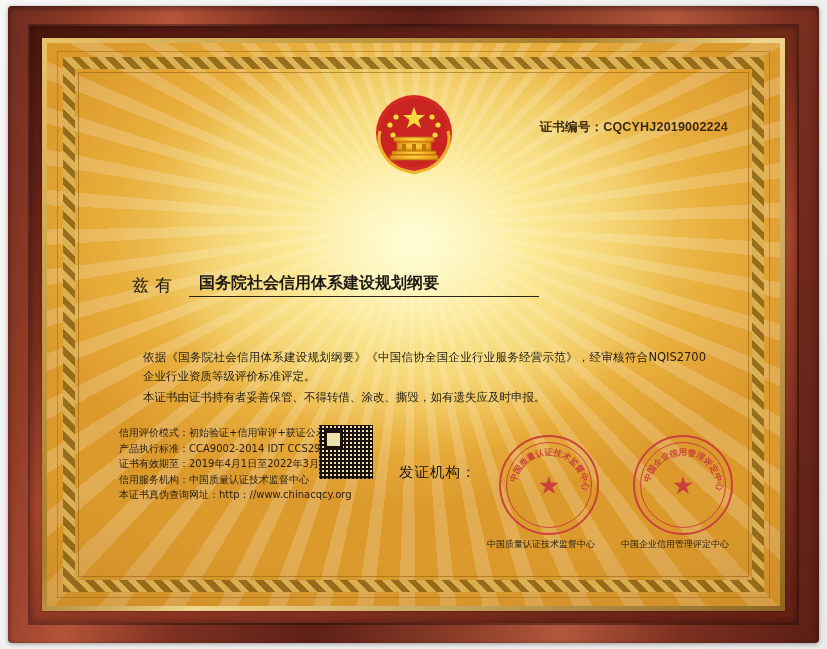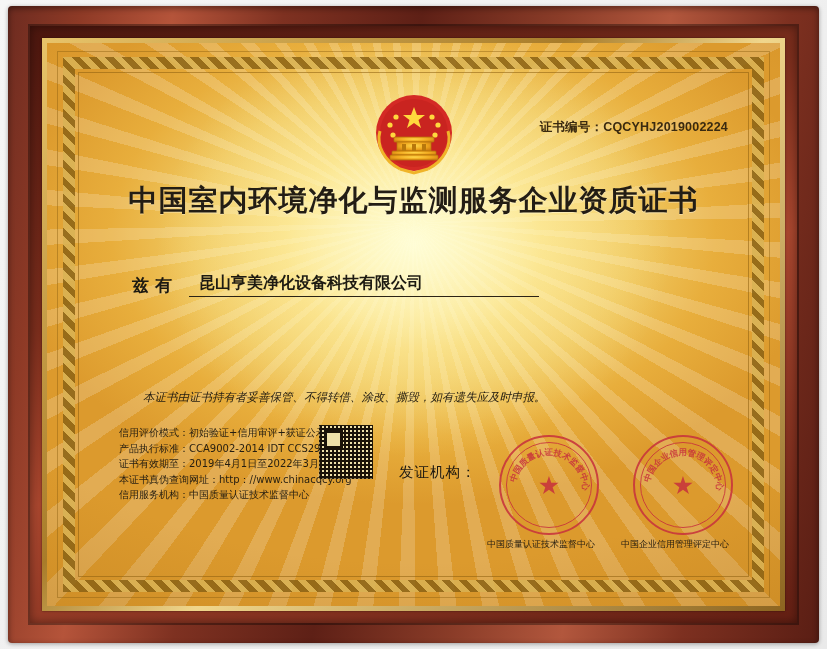--- a/index.html
+++ b/index.html
@@ -102,40 +102,40 @@
     position:absolute;left:0;right:0;top:182px;text-align:center;
     font-family:"DejaVu Sans","Liberation Sans",sans-serif;
     font-weight:bold;font-size:27px;color:#c0262b;letter-spacing:4px;
   }
 
   .field{
     position:absolute;left:85px;right:70px;
     font-family:"DejaVu Sans","Liberation Sans",sans-serif;
   }
   .field .lab{
-    font-size:17px;font-weight:bold;color:#1d1a12;letter-spacing:6px;
+    font-size:17px;font-weight:normal;color:#1d1a12;letter-spacing:6px;
     display:inline-block;vertical-align:bottom;
   }
   .field .val{
     display:inline-block;vertical-align:bottom;
     font-size:16px;font-weight:bold;color:#1d1a12;
     border-bottom:1.6px solid #2b2315;
     padding:0 10px 2px 10px;min-width:330px;
     margin-left:6px;
   }
   #row-name{top:230px;}
   #row-addr{top:267px;}
 
   .para{
     position:absolute;left:96px;right:74px;
     font-family:"DejaVu Sans","Liberation Sans",sans-serif;
     font-size:11.5px;color:#221c12;line-height:1.65;text-align:justify;
   }
   #para1{top:305px;}
-  #para2{top:345px;font-style:italic;}
+  #para2{top:345px;}
 
   .meta{
     position:absolute;left:72px;top:382px;width:300px;
     font-family:"DejaVu Sans","Liberation Sans",sans-serif;
     font-size:10px;color:#241d11;line-height:1.55;
   }
 
   .qr{
     position:absolute;left:272px;top:382px;width:52px;height:52px;
     background:
@@ -238,37 +238,37 @@
             <rect x="46" y="53" width="4" height="7"></rect>
             <rect x="56" y="53" width="4" height="7"></rect>
           </g>
 
           <path d="M14 40 C10 54 18 70 34 78" stroke="#f0b429" stroke-width="3" fill="none"></path>
           <path d="M82 40 C86 54 78 70 62 78" stroke="#f0b429" stroke-width="3" fill="none"></path>
           <path d="M34 78 L48 82 L62 78" stroke="#f0b429" stroke-width="3" fill="none"></path>
         </svg>
       </div>
 
-      <div class="title">中国室内环境净化与监测服务企业资质证书</div>
 
 
       <div class="field" id="row-name">
         <span class="lab">兹有</span>
-        <span class="val">昆山亨美净化设备科技有限公司</span>
-      </div>
-
-
+        <span class="val">国务院社会信用体系建设规划纲要</span>
+      </div>
+
+
+      <div class="para" id="para1">依据《国务院社会信用体系建设规划纲要》《中国信协全国企业行业服务经营示范》，经审核符合NQIS2700企业行业资质等级评价标准评定。</div>
       <div class="para" id="para2">本证书由证书持有者妥善保管、不得转借、涂改、撕毁，如有遗失应及时申报。</div>
 
       <div class="meta">
         <div>信用评价模式：初始验证+信用审评+获证公示监督</div>
         <div>产品执行标准：CCA9002-2014  IDT CCS2900-2015</div>
         <div>证书有效期至：2019年4月1日至2022年3月31日</div>
+        <div>信用服务机构：中国质量认证技术监督中心</div>
         <div>本证书真伪查询网址：http：//www.chinacqcy.org</div>
-        <div>信用服务机构：中国质量认证技术监督中心</div>
       </div>
 
       <div class="qr"></div>
 
       <div class="issuer-label">发证机构：</div>
 
       <div class="seal" id="seal1">
         <div class="ring"></div>
         <svg class="arc" viewBox="0 0 96 96">
           <defs>

